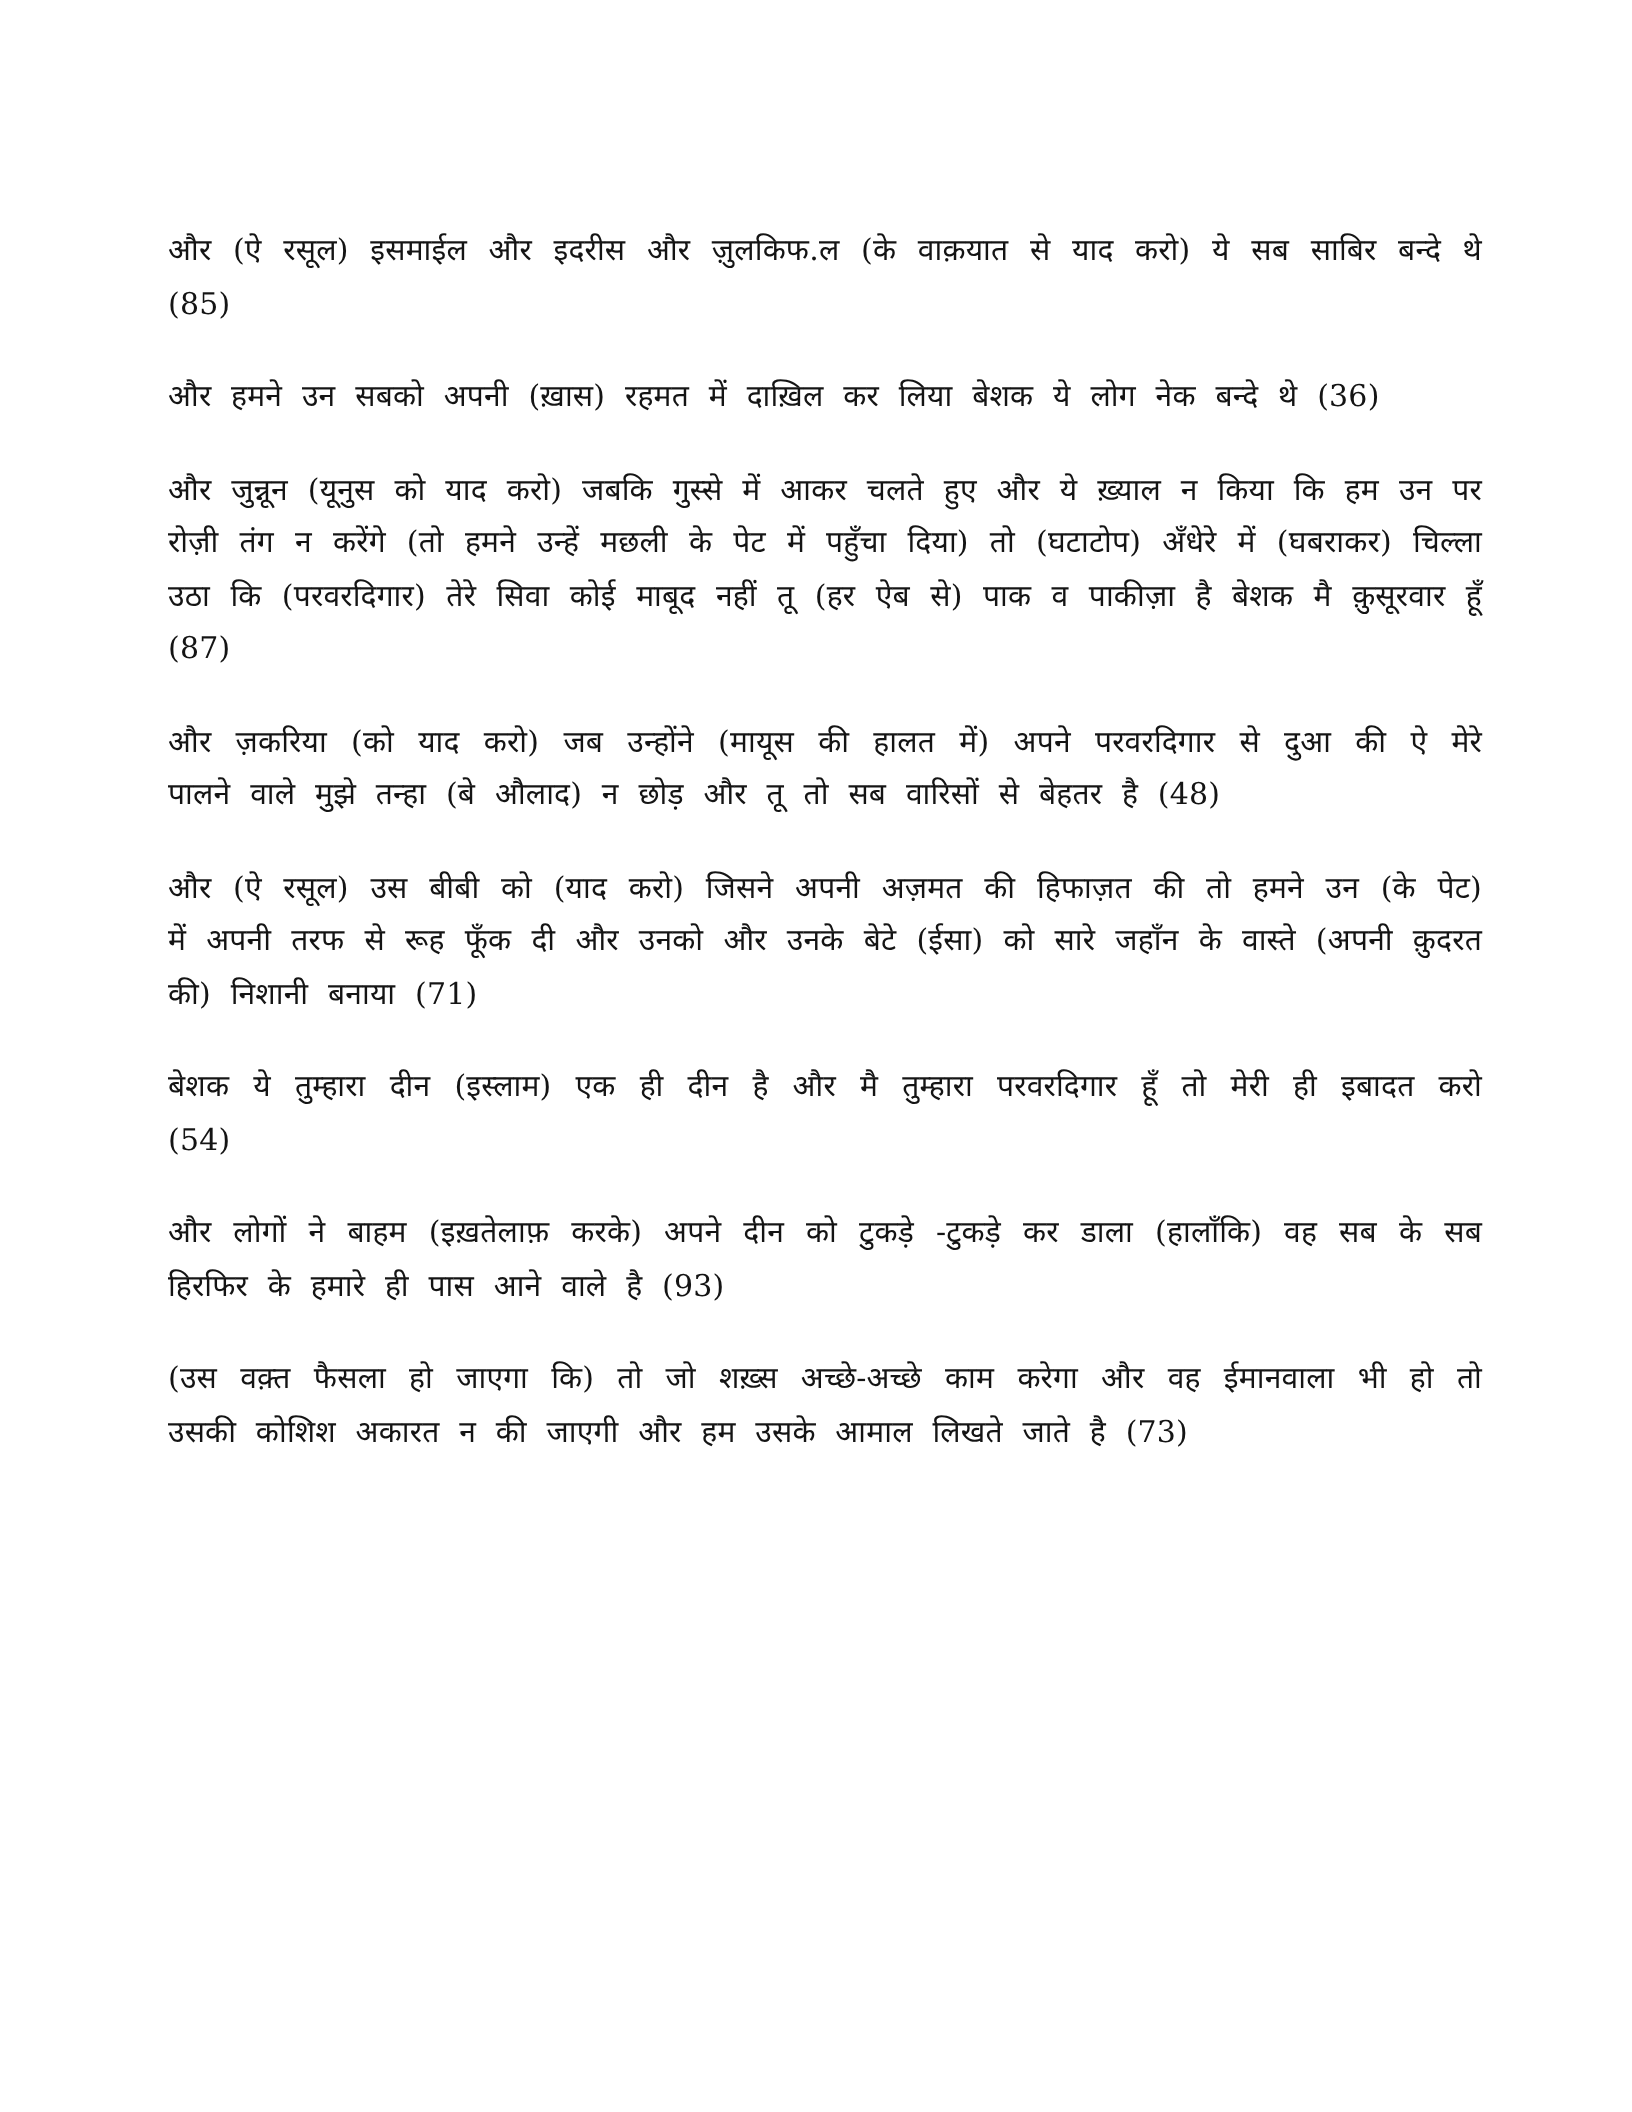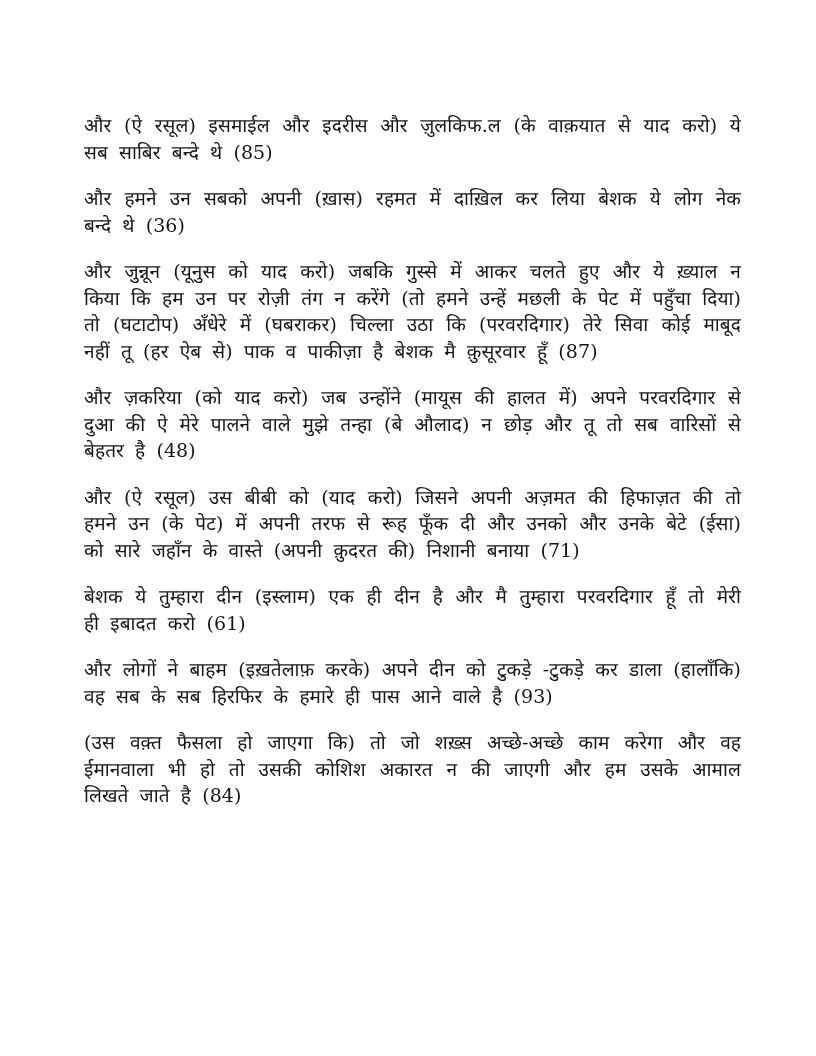--- a/index.html
+++ b/index.html
@@ -17,36 +17,36 @@
   }
   .text-block {
     position: absolute;
     top: 112px;
     left: 84px;
     width: 657px;
     color: #141414;
   }
   .text-block p {
     margin: 0 0 20px 0;
-    font-size: 19px;
+    font-size: 15px;
     line-height: 26.5px;
     text-align: justify;
     text-align-last: left;
     word-spacing: 5px;
     letter-spacing: 0.1px;
     color: #141414;
   }
 </style>
 </head>
 <body>
 
 <div class="page">
   <div class="text-block">
     <p>और (ऐ रसूल) इसमाईल और इदरीस और ज़ुलकिफ.ल (के वाक़यात से याद करो) ये सब साबिर बन्दे थे (85)</p>
     <p>और हमने उन सबको अपनी (ख़ास) रहमत में दाख़िल कर लिया बेशक ये लोग नेक बन्दे थे (36)</p>
     <p>और जुन्नून (यूनुस को याद करो) जबकि गुस्से में आकर चलते हुए और ये ख़्याल न किया कि हम उन पर रोज़ी तंग न करेंगे (तो हमने उन्हें मछली के पेट में पहुँचा दिया) तो (घटाटोप) अँधेरे में (घबराकर) चिल्ला उठा कि (परवरदिगार) तेरे सिवा कोई माबूद नहीं तू (हर ऐब से) पाक व पाकीज़ा है बेशक मै क़ुसूरवार हूँ (87)</p>
     <p>और ज़करिया (को याद करो) जब उन्होंने (मायूस की हालत में) अपने परवरदिगार से दुआ की ऐ मेरे पालने वाले मुझे तन्हा (बे औलाद) न छोड़ और तू तो सब वारिसों से बेहतर है (48)</p>
     <p>और (ऐ रसूल) उस बीबी को (याद करो) जिसने अपनी अज़मत की हिफाज़त की तो हमने उन (के पेट) में अपनी तरफ से रूह फूँक दी और उनको और उनके बेटे (ईसा) को सारे जहाँन के वास्ते (अपनी क़ुदरत की) निशानी बनाया (71)</p>
-    <p>बेशक ये तुम्हारा दीन (इस्लाम) एक ही दीन है और मै तुम्हारा परवरदिगार हूँ तो मेरी ही इबादत करो (61)</p>
+    <p>बेशक ये तुम्हारा दीन (इस्लाम) एक ही दीन है और मै तुम्हारा परवरदिगार हूँ तो मेरी ही इबादत करो (54)</p>
     <p>और लोगों ने बाहम (इख़तेलाफ़ करके) अपने दीन को टुकड़े -टुकड़े कर डाला (हालाँकि) वह सब के सब हिरफिर के हमारे ही पास आने वाले है (93)</p>
-    <p>(उस वक़्त फैसला हो जाएगा कि) तो जो शख़्स अच्छे-अच्छे काम करेगा और वह ईमानवाला भी हो तो उसकी कोशिश अकारत न की जाएगी और हम उसके आमाल लिखते जाते है (84)</p>
+    <p>(उस वक़्त फैसला हो जाएगा कि) तो जो शख़्स अच्छे-अच्छे काम करेगा और वह ईमानवाला भी हो तो उसकी कोशिश अकारत न की जाएगी और हम उसके आमाल लिखते जाते है (73)</p>
   </div>
 </div>
 
 </body></html>

